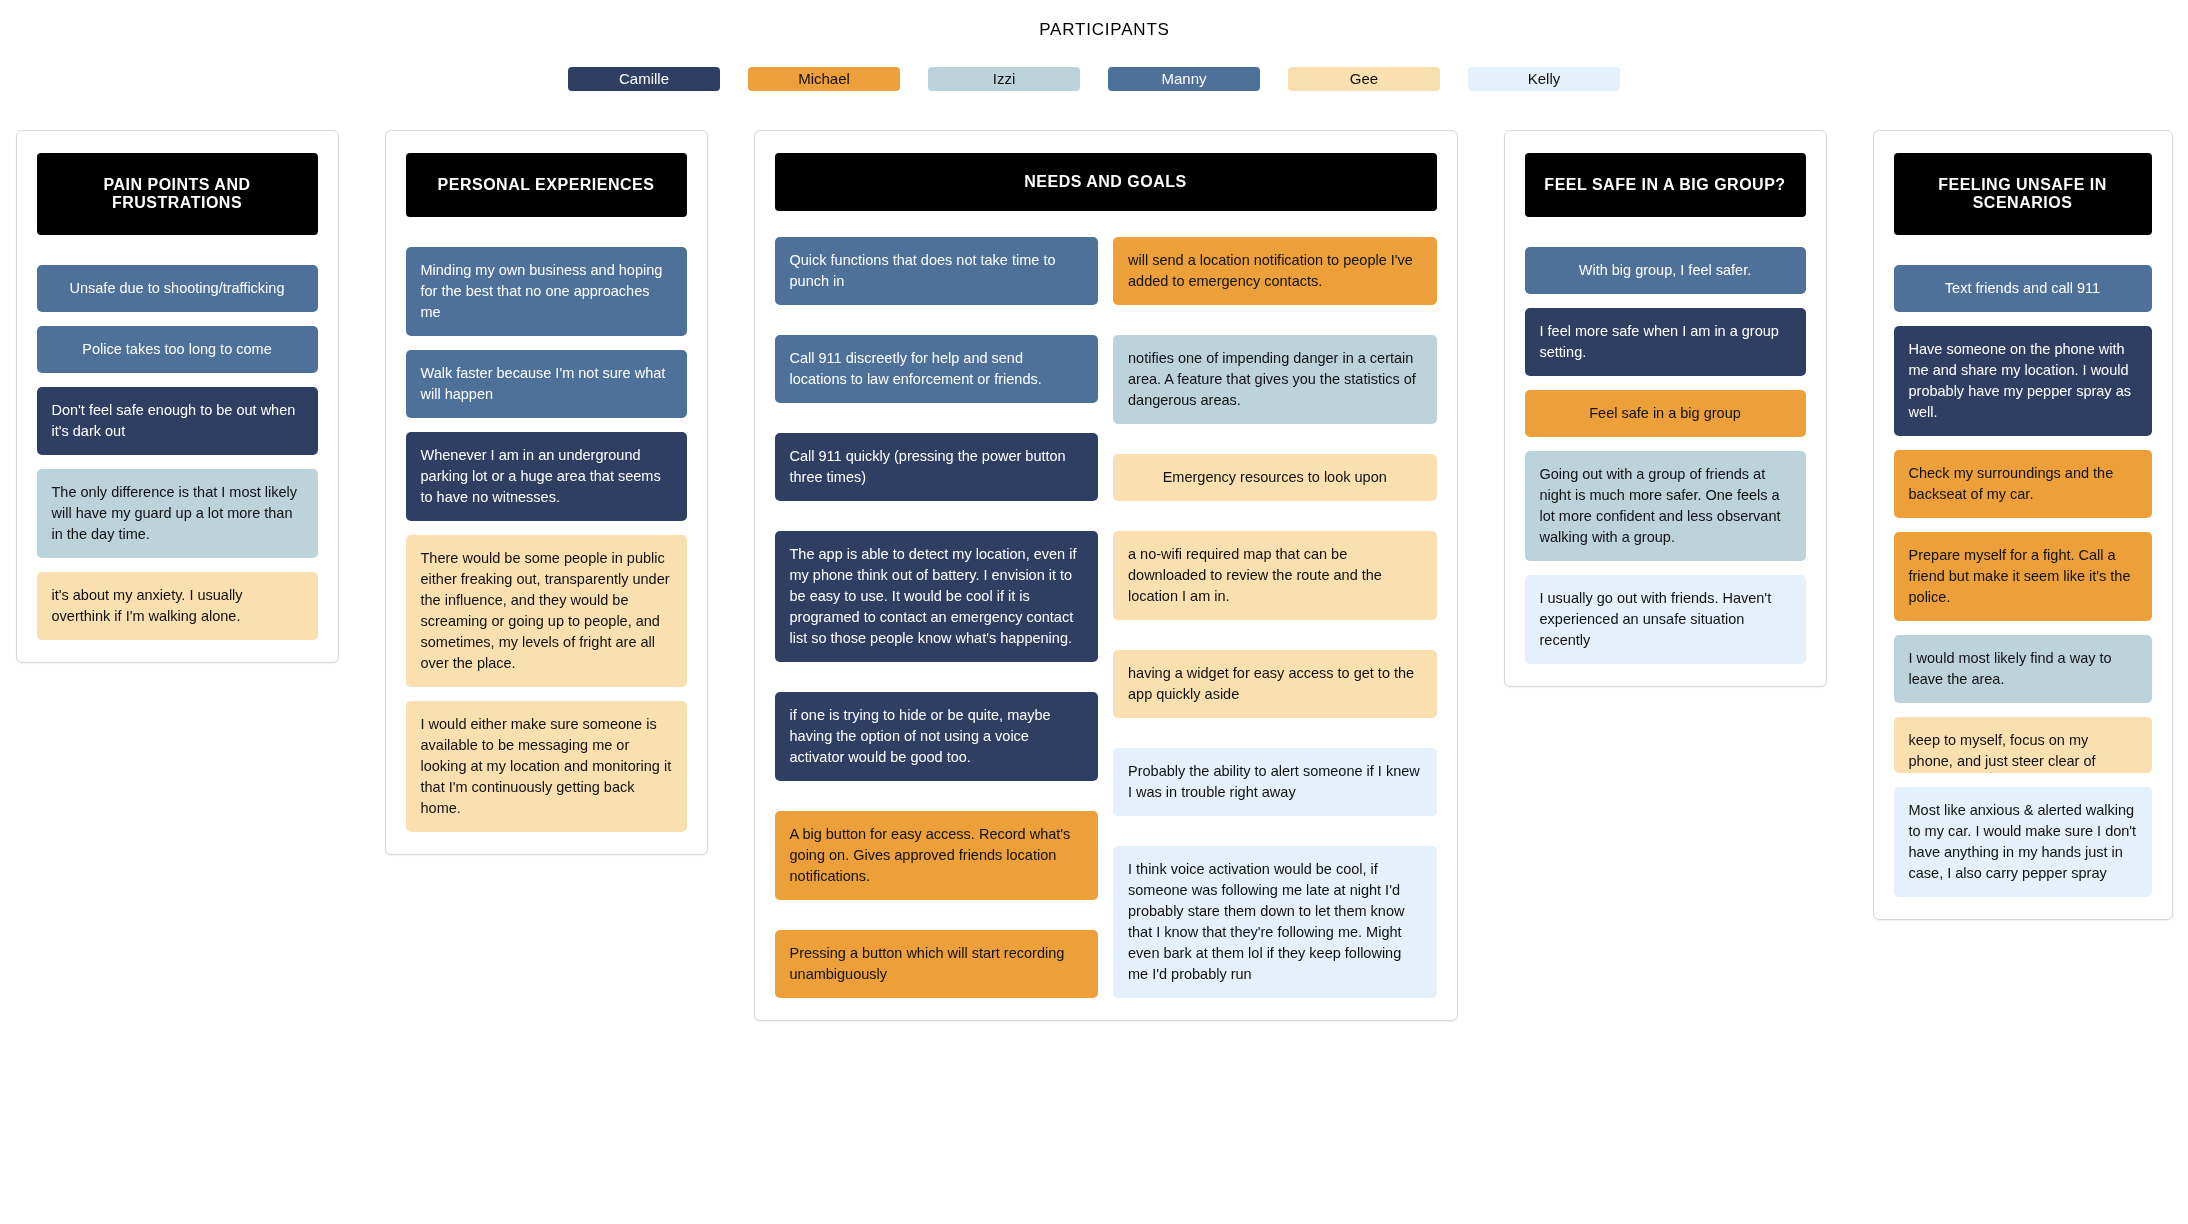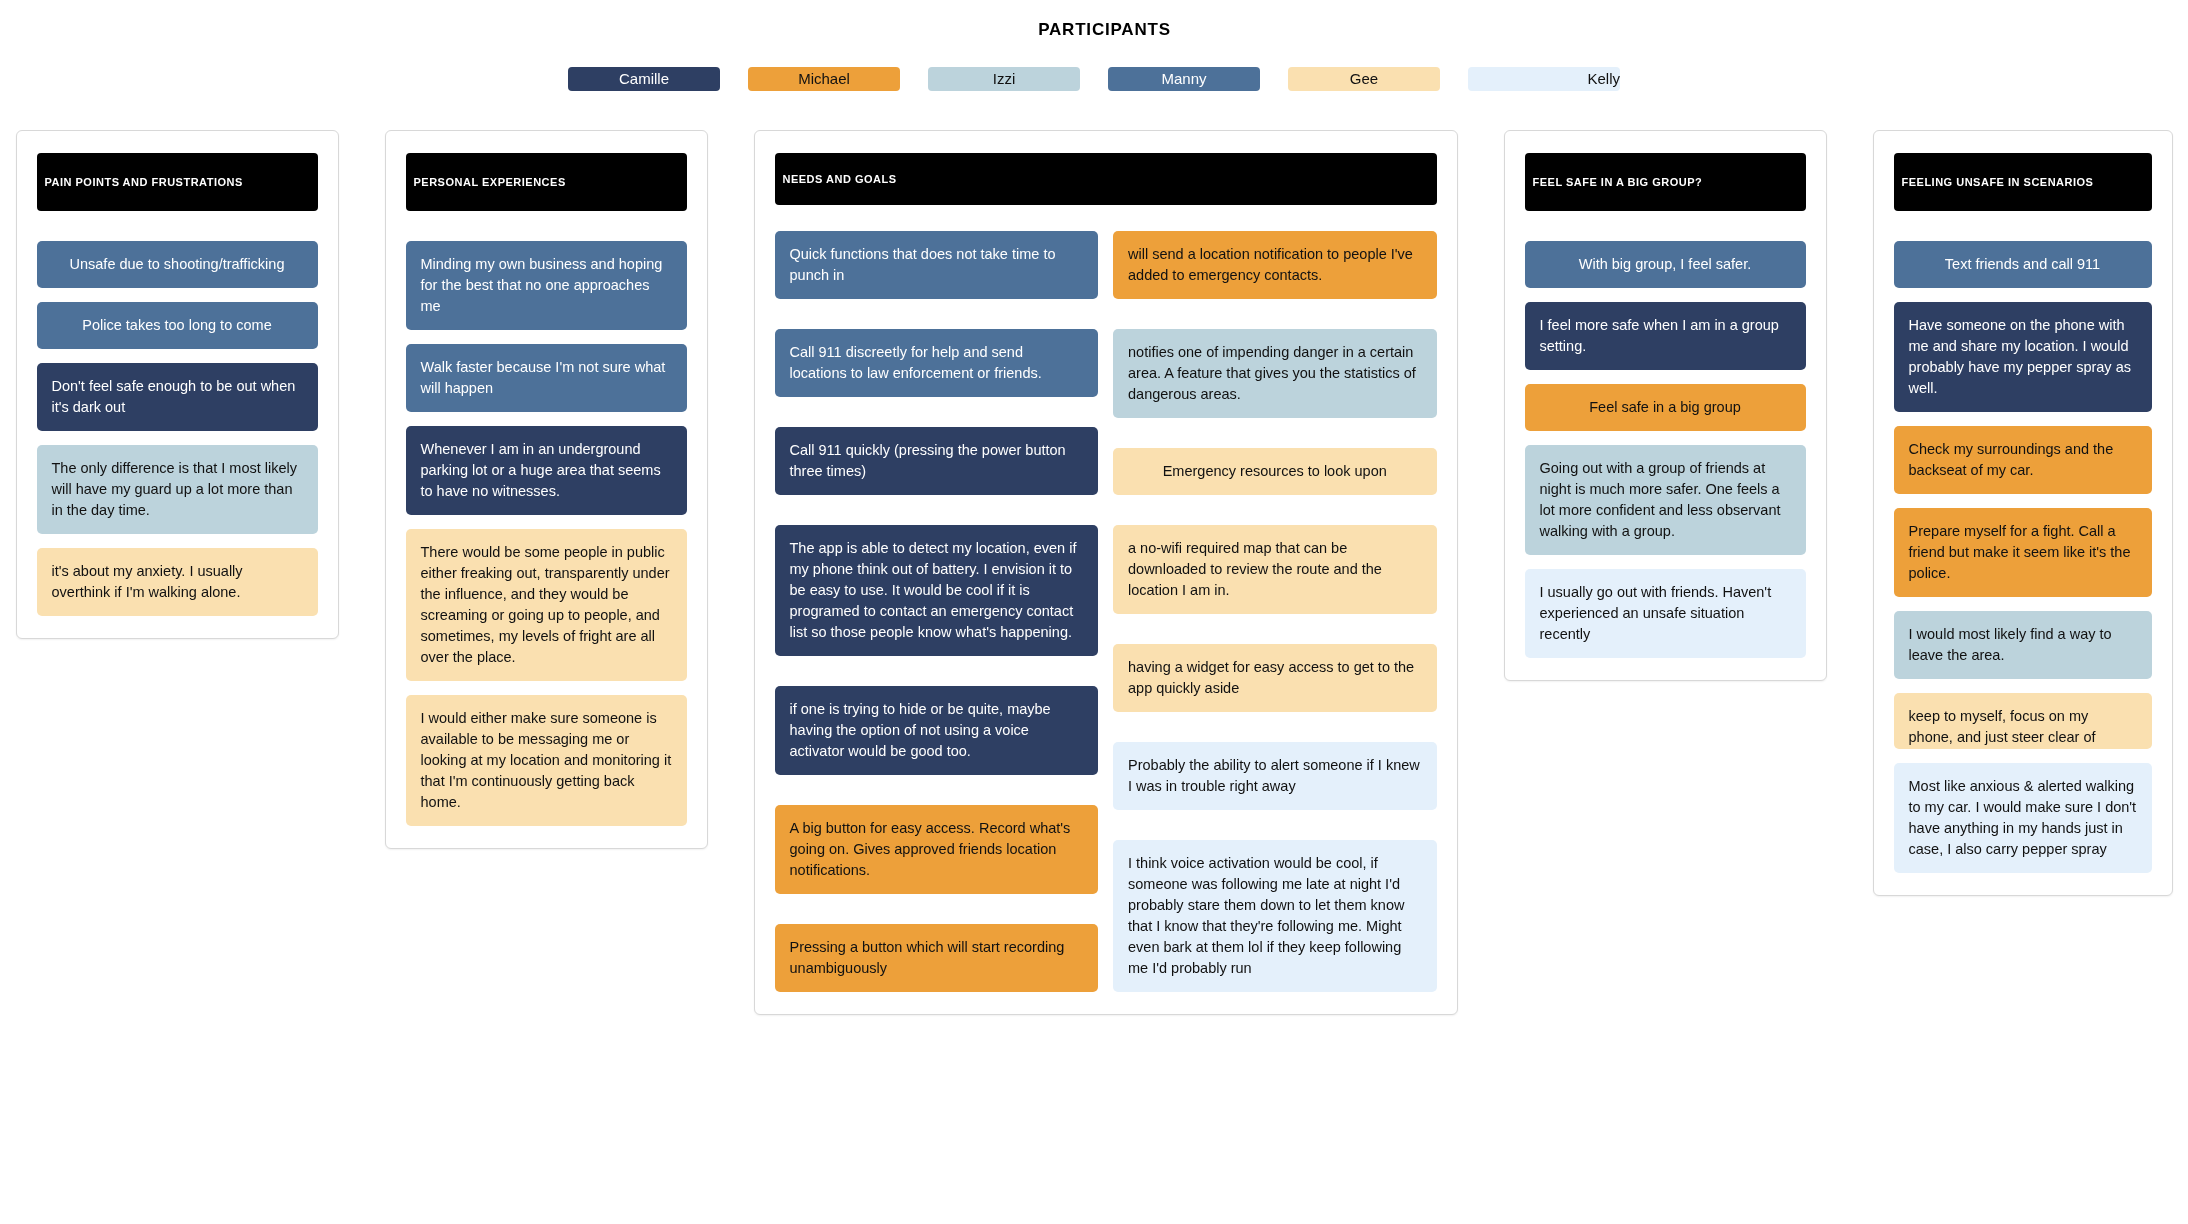--- a/index.html
+++ b/index.html
@@ -14,21 +14,21 @@
     width: 2188px;
     height: 1224px;
     overflow: hidden;
     position: relative;
   }
 
   
   .page-title {
     text-align: center;
     font-size: 17px;
-    font-weight: bold;
+    font-weight: normal;
     letter-spacing: 0.8px;
     color: #000000;
     padding-top: 20px;
     margin: 0;
     padding-left: 21px;
   }
 
   .participants-row {
     display: flex;
     justify-content: center;
@@ -68,23 +68,24 @@
   }
   .col-1 { width: 323px; }
   .col-2 { width: 323px; }
   .col-3 { width: 704px; }
   .col-4 { width: 323px; }
   .col-5 { width: 300px; }
 
   .col-header {
     background: #000000;
     color: #ffffff;
-    font-size: 11px;
+    font-size: 16px;
     font-weight: bold;
     letter-spacing: 0.5px;
+    text-align: center;
     border-radius: 4px;
     padding: 23px 8px;
     margin-bottom: 30px;
   }
   .col-3 .col-header { padding: 20px 8px; margin-bottom: 26px; }
 
   .notes { display: flex; flex-direction: column; gap: 14px; margin-top: 24px; }
 
   .note {
     border-radius: 5px;
@@ -122,21 +123,21 @@
     </div>
     <div class="participant-chip" style="background: rgb(188, 211, 220); color: rgb(17, 17, 17);">
       <span>Izzi</span>
     </div>
     <div class="participant-chip" style="background: rgb(77, 113, 153); color: rgb(255, 255, 255);">
       <span>Manny</span>
     </div>
     <div class="participant-chip" style="background: rgb(250, 224, 176); color: rgb(17, 17, 17);">
       <span>Gee</span>
     </div>
-    <div class="participant-chip" style="background: rgb(228, 240, 251); color: rgb(17, 17, 17); justify-content: flex-end;">
+    <div class="participant-chip" style="background: rgb(228, 240, 251); color: rgb(17, 17, 17);">
       <span>Kelly</span>
     </div>
   </div>
 
 <div class="board">
     <div class="column col-1">
       <div class="col-header">PAIN POINTS AND FRUSTRATIONS</div>
       <div class="notes">
         <div class="note c-manny center">Unsafe due to shooting/trafficking</div>
         <div class="note c-manny center">Police takes too long to come</div>

